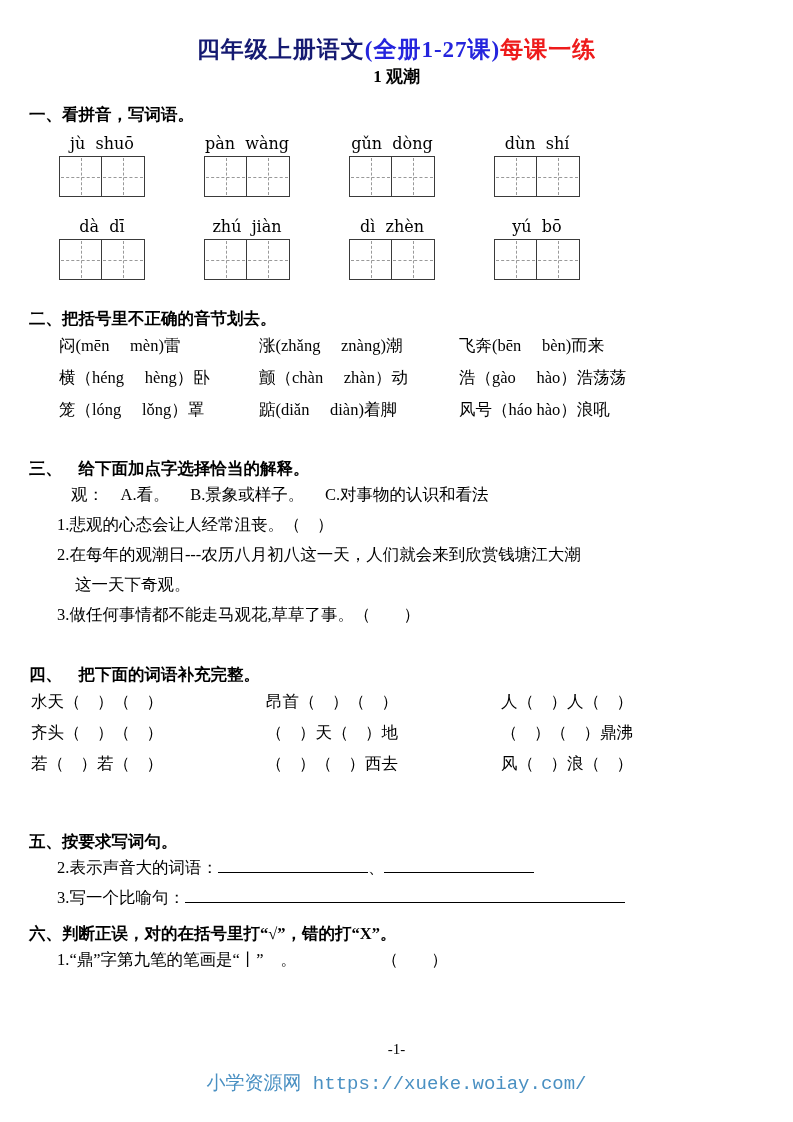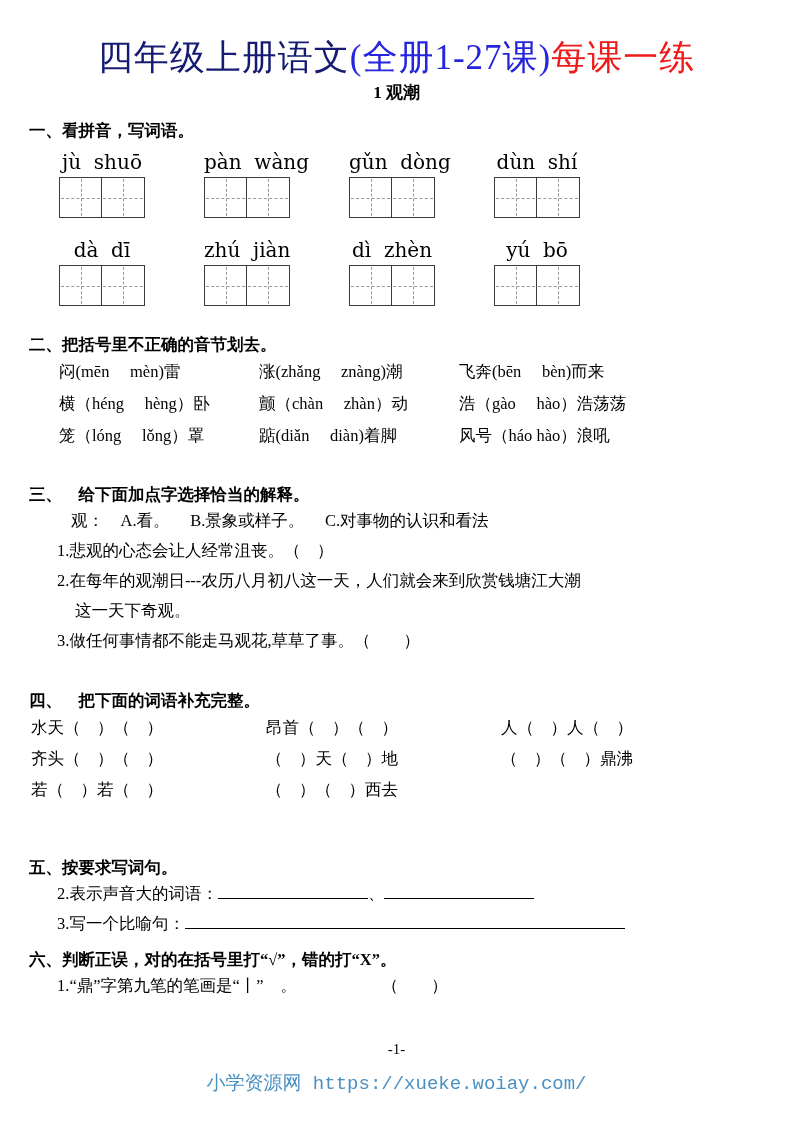--- a/index.html
+++ b/index.html
@@ -9,22 +9,22 @@
     width:793px; height:1122px;
     margin:0 auto;
     background:#ffffff;
     font-family:"Liberation Serif","DejaVu Serif",serif;
     color:#000;
     overflow:hidden;
   }
   .title {
     padding-top:34px;
     text-align:center;
-    font-size:35px;
-    font-weight:normal;
+    font-size:23px;
+    font-weight:bold;
     letter-spacing:1px;
     white-space:nowrap;
   }
   .t-main  { color:#151a72; }
   .t-paren { color:#2525dd; }
   .t-suffix{ color:#ee1b1b; }
   .lesson-title {
     text-align:center;
     font-size:17px;
     font-weight:bold;
@@ -39,21 +39,21 @@
   .mt6 { margin-top:10px; }
 
   
   .pin-row { display:flex; padding-left:30px; }
   .pin-row.first { margin-top:8px; }
   .pin-row.second { margin-top:20px; }
   .pin-group { width:145px; }
   .pin-group:last-child { width:auto; }
   .pinyin {
     width:86px; text-align:center;
-    font-size:20px; margin-bottom:3px;
+    font-size:16px; margin-bottom:3px;
     white-space:pre;
     font-family:"DejaVu Serif","Liberation Serif",serif;
   }
   .grid { display:flex; }
   .cell {
     position:relative;
     width:43px; height:41px;
     border:1.6px solid #3a3a3a;
     background:#fff;
   }
@@ -215,20 +215,21 @@
       <span class="c">人（　）人（　）</span>
     </div>
     <div class="cols3w">
       <span class="c">齐头（　）（　）</span>
       <span class="c">（　）天（　）地</span>
       <span class="c">（　）（　）鼎沸</span>
     </div>
     <div class="cols3w">
       <span class="c">若（　）若（　）</span>
       <span class="c">（　）（　）西去</span>
+      <span class="c">风（　）浪（　）</span>
     </div>
 
     <div class="sec-heading mt5">五、按要求写词句。</div>
     <div class="s5-item">
       <span>2.表示声音大的词语：</span><span class="uline uw2"></span><span>、</span><span class="uline uw2"></span>
     </div>
     <div class="s5-item">
       <span>3.写一个比喻句：</span><span class="uline uw3"></span>
     </div>
 

